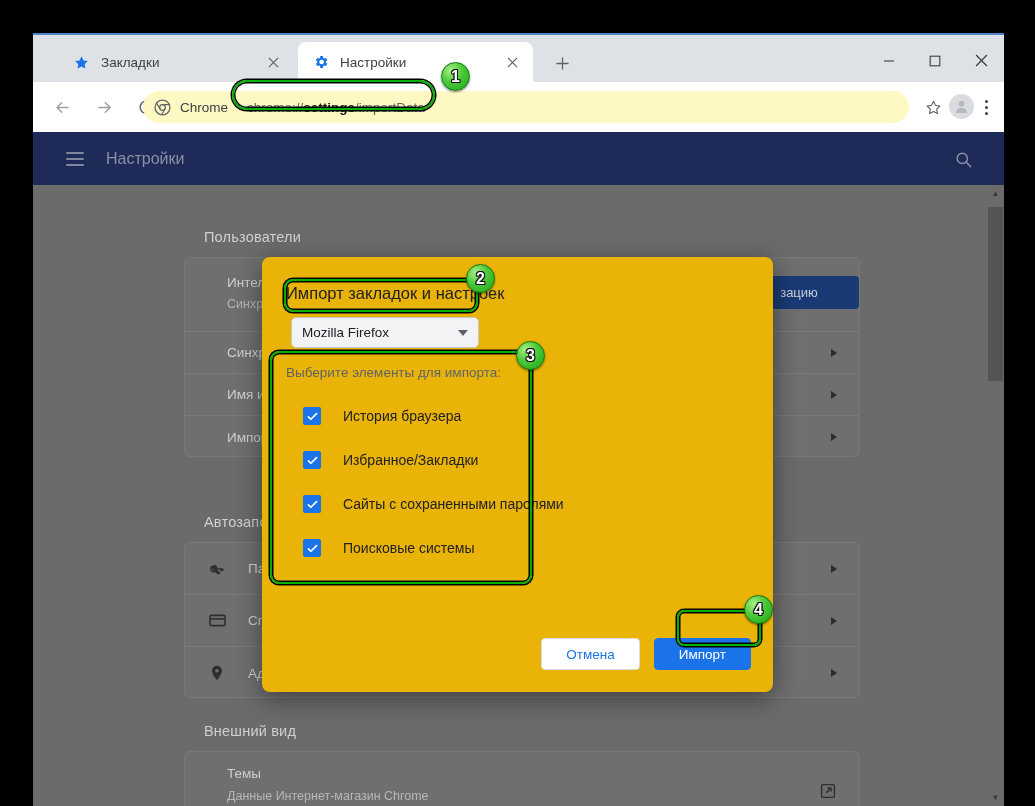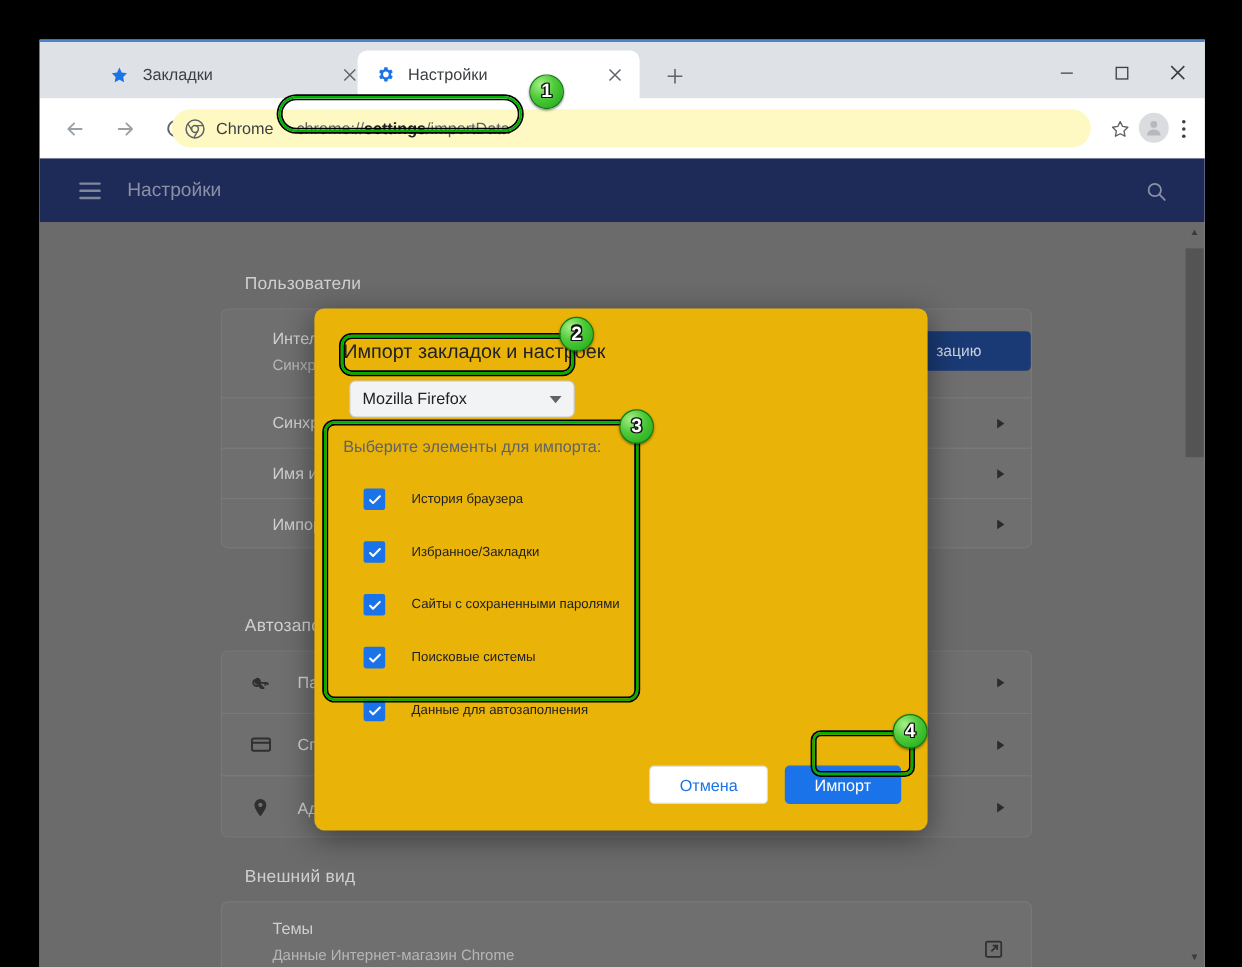--- a/index.html
+++ b/index.html
@@ -42,21 +42,21 @@
   }
   .tab .tab-label{
     font-size:13.5px; color:#3c4043; white-space:nowrap;
     flex:1 1 auto; overflow:hidden;
   }
   .tab .tab-close{
     width:22px;height:22px;flex:0 0 auto;
     display:flex;align-items:center;justify-content:center;
     color:#5f6368;font-size:14px;line-height:1;
   }
-  #tab-bookmarks{ left:44px; width:235px; }
+  #tab-bookmarks{ left:26px; width:235px; }
   #tab-settings { left:265px; width:235px; }
   #new-tab-button{
     position:absolute; left:515px; top:14px;
     width:28px;height:28px;
     display:flex;align-items:center;justify-content:center;
     color:#5f6368; font-size:23px; line-height:1; font-weight:300;
   }
 
   
   .wincontrols{ position:absolute; right:0; top:2px; height:47px; display:flex; }
@@ -227,21 +227,21 @@
   }
   .check-item{
     position:relative; height:44px; display:flex; align-items:center;
   }
   .cbox{
     width:18px;height:18px;border-radius:2px;background:#1a73e8;
     flex:0 0 auto; margin-left:12px; margin-right:22px;
     display:flex;align-items:center;justify-content:center;
   }
   .cbox svg{ display:block; }
-  .check-label{ font-size:11px; color:#202124; white-space:nowrap; }
+  .check-label{ font-size:14px; color:#202124; white-space:nowrap; }
 
   .btn-row{
     position:absolute; right:22px; bottom:22px;
     display:flex; align-items:center; gap:14px;
   }
   .btn{
     height:32px; border-radius:4px; font-size:13.5px;
     display:flex; align-items:center; justify-content:center;
     padding:0 24px; white-space:nowrap;
   }
@@ -515,28 +515,20 @@
             <span class="check-label">Сайты с сохраненными паролями</span>
           </div>
           <div class="check-item">
             <span class="cbox">
               <svg width="13" height="13" viewBox="0 0 16 16" fill="none" stroke="#fff" stroke-width="2.1" stroke-linecap="round" stroke-linejoin="round">
                   <path d="M3 8.4l3 3 7-7"></path>
                 </svg>
             </span>
             <span class="check-label">Поисковые системы</span>
           </div>
-          <div class="check-item">
-            <span class="cbox">
-              <svg width="13" height="13" viewBox="0 0 16 16" fill="none" stroke="#fff" stroke-width="2.1" stroke-linecap="round" stroke-linejoin="round">
-                  <path d="M3 8.4l3 3 7-7"></path>
-                </svg>
-            </span>
-            <span class="check-label">Данные для автозаполнения</span>
-          </div>
         </div>
 
         <div class="btn-row">
           <div class="btn" id="cancel-button">Отмена</div>
           <div class="btn" id="import-button">Импорт</div>
         </div>
       </div>
 
     </div>
 

